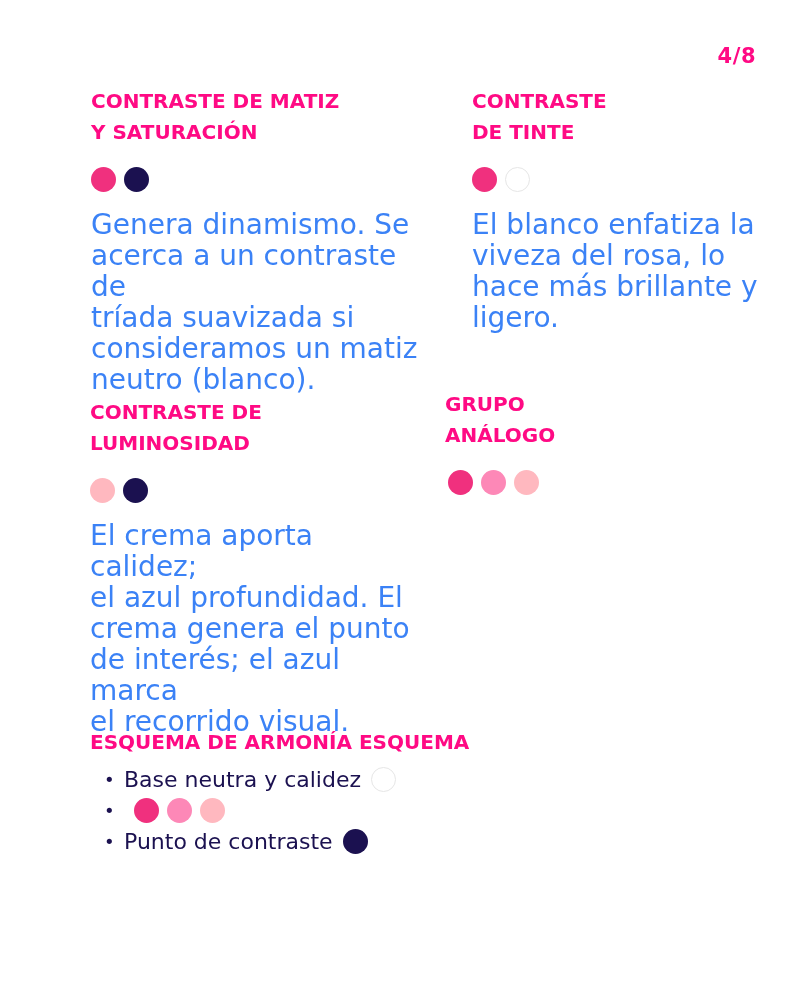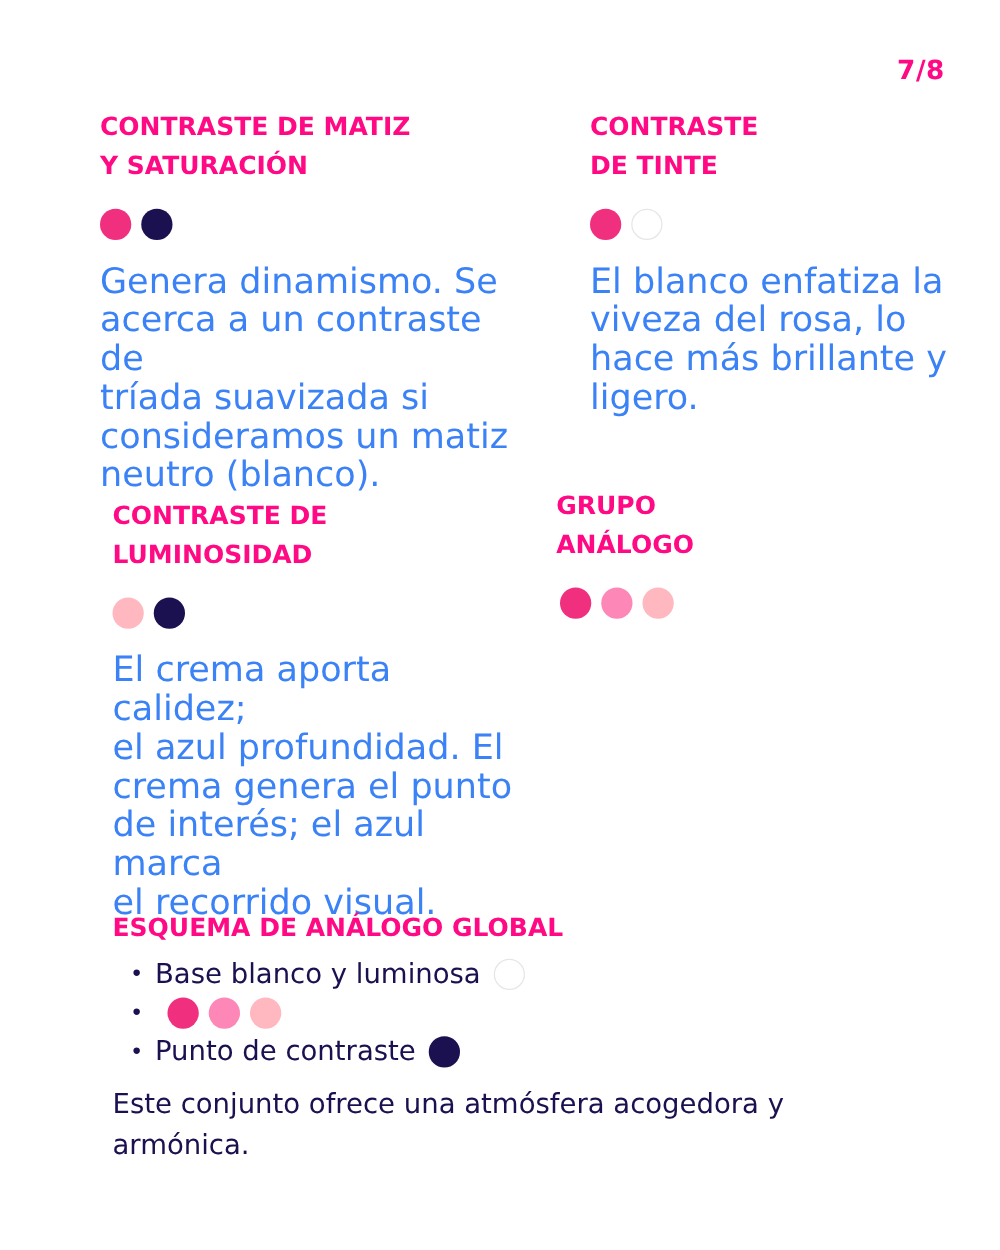--- a/index.html
+++ b/index.html
@@ -17,21 +17,21 @@
       margin: 0; color: #ff0a84; font-weight: bold; font-size: 20px;
       line-height: 31px; letter-spacing: 0px; white-space: pre-line;
     }
     .dots { display: flex; gap: 8px; margin-top: 18px; height: 26px; align-items: center; }
     .dot { width: 25px; height: 25px; border-radius: 50%; box-sizing: border-box; }
     .dot.white { border: 1px solid #e6e6e6; background: #ffffff; }
     .card p {
       margin: 17px 0 0 0; font-size: 28px; line-height: 31px; color: #3b82f6;
       white-space: pre-line;
     }
-    .c1 { left: 80px; top: 86px; }
+    .c1 { left: 91px; top: 86px; }
     .c2 { left: 445px; top: 86px; margin-left: 27px; }
     .c3 { left: 90px; top: 397px; }
     .c4 { left: 445px; top: 389px; }
     .c4 .dots { margin-left: 3px; }
     .c4 p { margin-left: 3px; }
     .global { position: absolute; left: 90px; top: 727px; width: 640px; }
     .global h2 { margin: 0; color: #ff0a84; font-weight: bold; font-size: 20px; line-height: 30px; }
     .global ul { list-style: none; margin: 7px 0 0 0; padding: 0; }
     .global li {
       display: flex; align-items: center; font-size: 22px; line-height: 31px;
@@ -39,21 +39,21 @@
     }
     .bullet { width: 20px; font-size: 18px; }
     .li-dots { display: flex; gap: 8px; margin-left: 10px; }
     .global p.summary {
       margin: 10px 0 0 0; font-size: 22px; line-height: 33px; white-space: pre-line;
     }
   </style>
 </head>
 <body>
 
-<div class="page-num">7/8</div>
+<div class="page-num">4/8</div>
 
 <section class="card c1">
   <h2>CONTRASTE DE MATIZ
 Y SATURACIÓN</h2>
   <div class="dots">
       <span class="dot" style="background: rgb(240, 48, 126);"></span>
       <span class="dot" style="background: rgb(27, 17, 80);"></span>
     </div>
   <p>Genera dinamismo. Se
 acerca a un contraste de
@@ -93,40 +93,38 @@
   <h2>GRUPO
 ANÁLOGO</h2>
   <div class="dots">
       <span class="dot" style="background: rgb(240, 48, 126);"></span>
       <span class="dot" style="background: rgb(253, 136, 183);"></span>
       <span class="dot" style="background: rgb(255, 184, 191);"></span>
     </div>
 </section>
 
 <section class="global">
-  <h2>ESQUEMA DE ANÁLOGO GLOBAL</h2>
+  <h2>ESQUEMA DE ARMONÍA ESQUEMA</h2>
   <ul>
     <li>
       <span class="bullet">•</span>
-      <span>Base blanco y luminosa</span>
+      <span>Base neutra y calidez</span>
       <span class="li-dots">
           <span class="dot white" style="background: rgb(255, 255, 255);"></span>
         </span>
     </li>
     <li>
       <span class="bullet">•</span>
       <span class="li-dots">
           <span class="dot" style="background: rgb(240, 48, 126);"></span>
           <span class="dot" style="background: rgb(253, 136, 183);"></span>
           <span class="dot" style="background: rgb(255, 184, 191);"></span>
         </span>
     </li>
     <li>
       <span class="bullet">•</span>
       <span>Punto de contraste</span>
       <span class="li-dots">
           <span class="dot" style="background: rgb(27, 17, 80);"></span>
         </span>
     </li>
   </ul>
-  <p class="summary">Este conjunto ofrece una atmósfera acogedora y
-armónica.</p>
 </section>
 
 </body></html>

